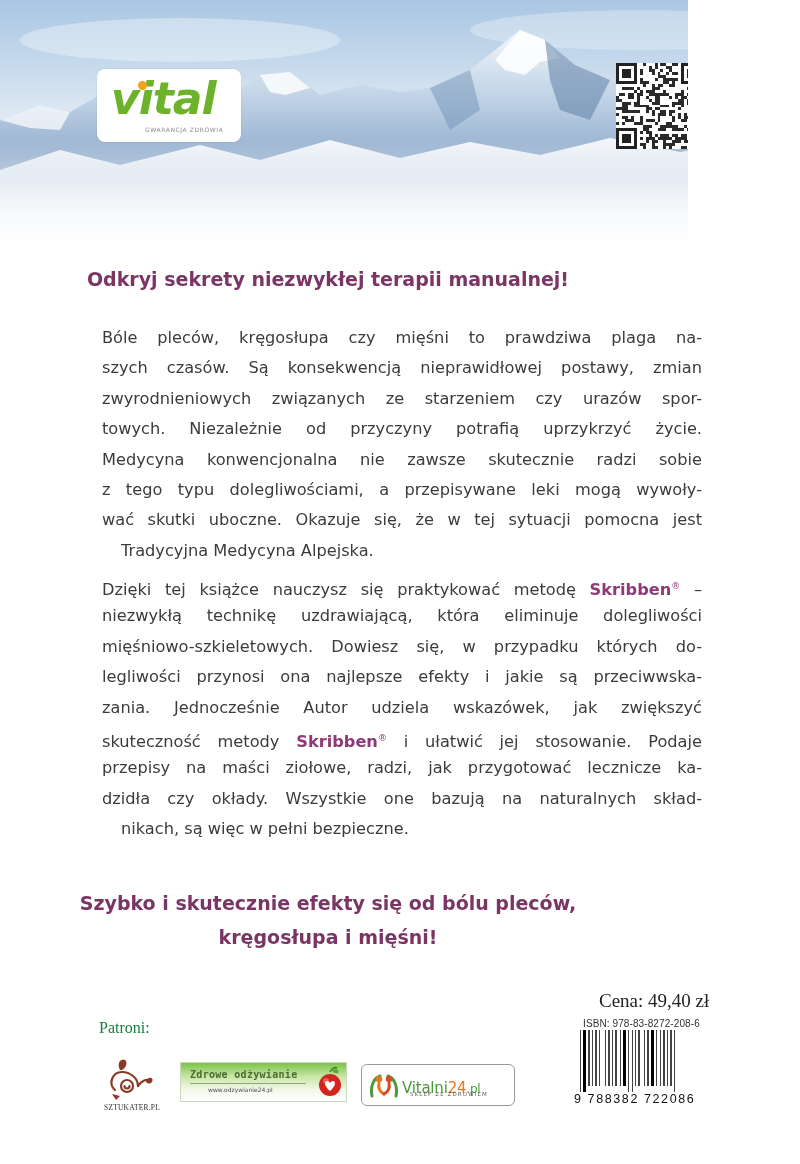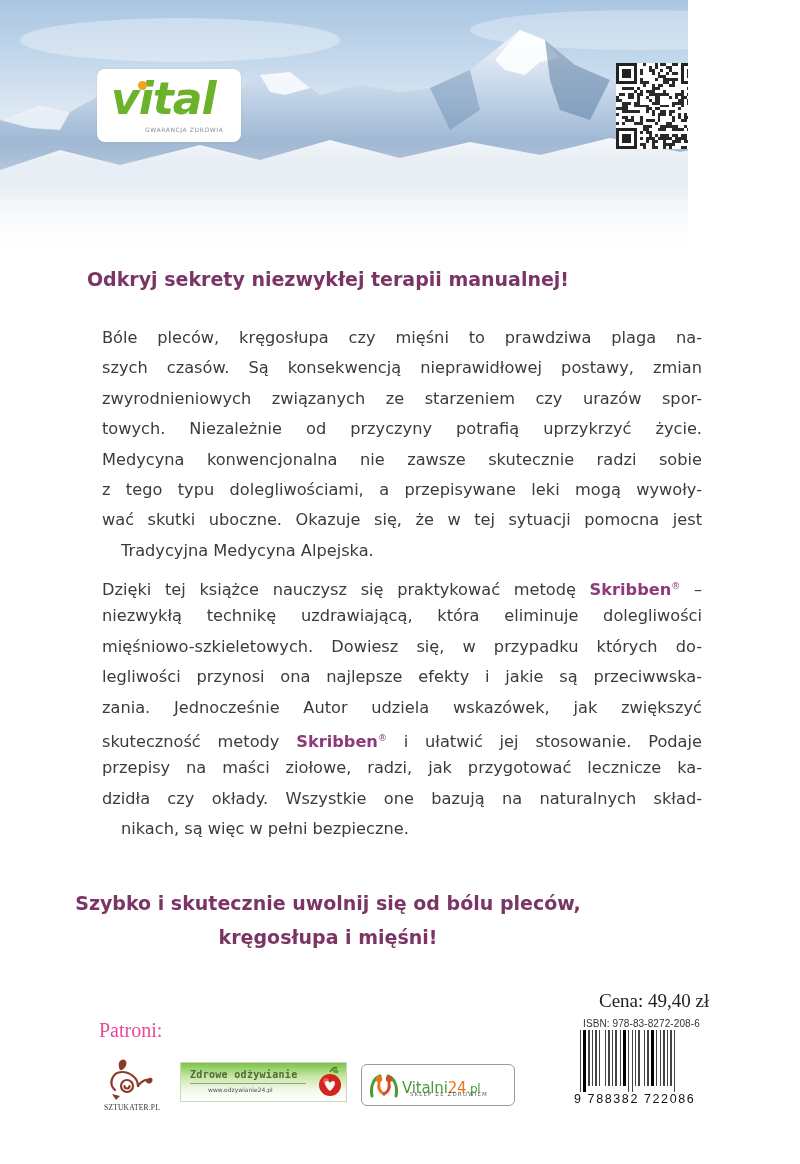--- a/index.html
+++ b/index.html
@@ -72,21 +72,21 @@
     font-family: "Liberation Sans", sans-serif; font-size: 10px; color: #333; letter-spacing: 0.1px;
   }
   .barcode { position: absolute; left: 578px; top: 1030px; }
   .barcode-digits {
     position: absolute; left: 574px; top: 1092px;
     font-family: "Liberation Sans", sans-serif; font-size: 12.5px; color: #111; letter-spacing: 1.6px;
   }
 
   .patroni {
     position: absolute; left: 99px; top: 1019px;
-    font-family: "Liberation Serif", serif; font-size: 20px; color: #ec4899;
+    font-family: "Liberation Serif", serif; font-size: 16px; color: #15803d;
   }
   .sztukater {
     position: absolute; left: 94px; top: 1056px; width: 66px; height: 60px; text-align: right;
   }
   .sztukater-label {
     position: absolute; left: 0; top: 47px; width: 66px;
     font-family: "Liberation Serif", serif; font-size: 7.5px; color: #333; letter-spacing: 0.2px;
   }
   .odzywianie {
     position: absolute; left: 180px; top: 1046px; width: 165px; height: 38px;
@@ -486,21 +486,21 @@
   <span class="line">mięśniowo-szkieletowych. Dowiesz się, w przypadku których do-</span>
   <span class="line">legliwości przynosi ona najlepsze efekty i jakie są przeciwwska-</span>
   <span class="line">zania. Jednocześnie Autor udziela wskazówek, jak zwiększyć</span>
   <span class="line"><span>skuteczność metody </span><span class="brand"><span>Skribben</span><sup>®</sup></span><span> i ułatwić jej stosowanie. Podaje</span></span>
   <span class="line">przepisy na maści ziołowe, radzi, jak przygotować lecznicze ka-</span>
   <span class="line">dzidła czy okłady. Wszystkie one bazują na naturalnych skład-</span>
   <span class="line last">nikach, są więc w pełni bezpieczne.</span>
 </div>
 
 <div class="heading h2">
-  <div>Szybko i skutecznie uwolnij się od bólu pleców,</div>
+  <div>Szybko i skutecznie efekty się od bólu pleców,</div>
   <div>kręgosłupa i mięśni!</div>
 </div>
 
 <div class="price">Cena: 49,40 zł</div>
 <div class="isbn">ISBN: 978-83-8272-208-6</div>
 <svg class="barcode" width="124" height="64" viewBox="0 0 124 64" id="barcode-svg">
     <rect x="2" y="0" width="1" height="62" fill="#444"></rect>
     <rect x="5" y="0" width="3" height="62" fill="#000"></rect>
     <rect x="10" y="0" width="2" height="56" fill="#444"></rect>
     <rect x="14" y="0" width="1" height="56" fill="#444"></rect>

